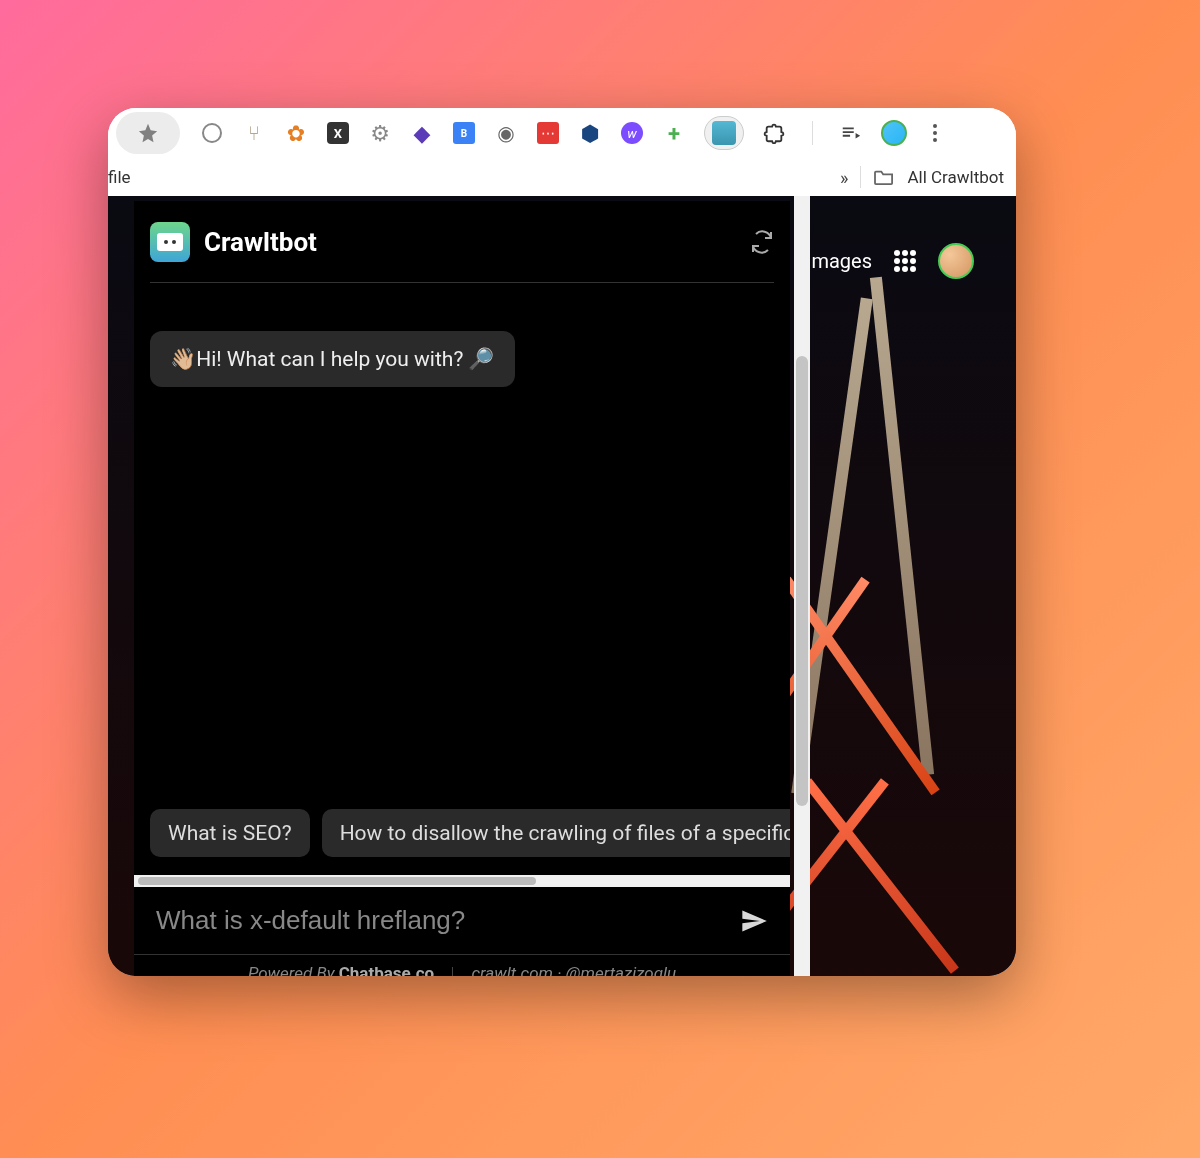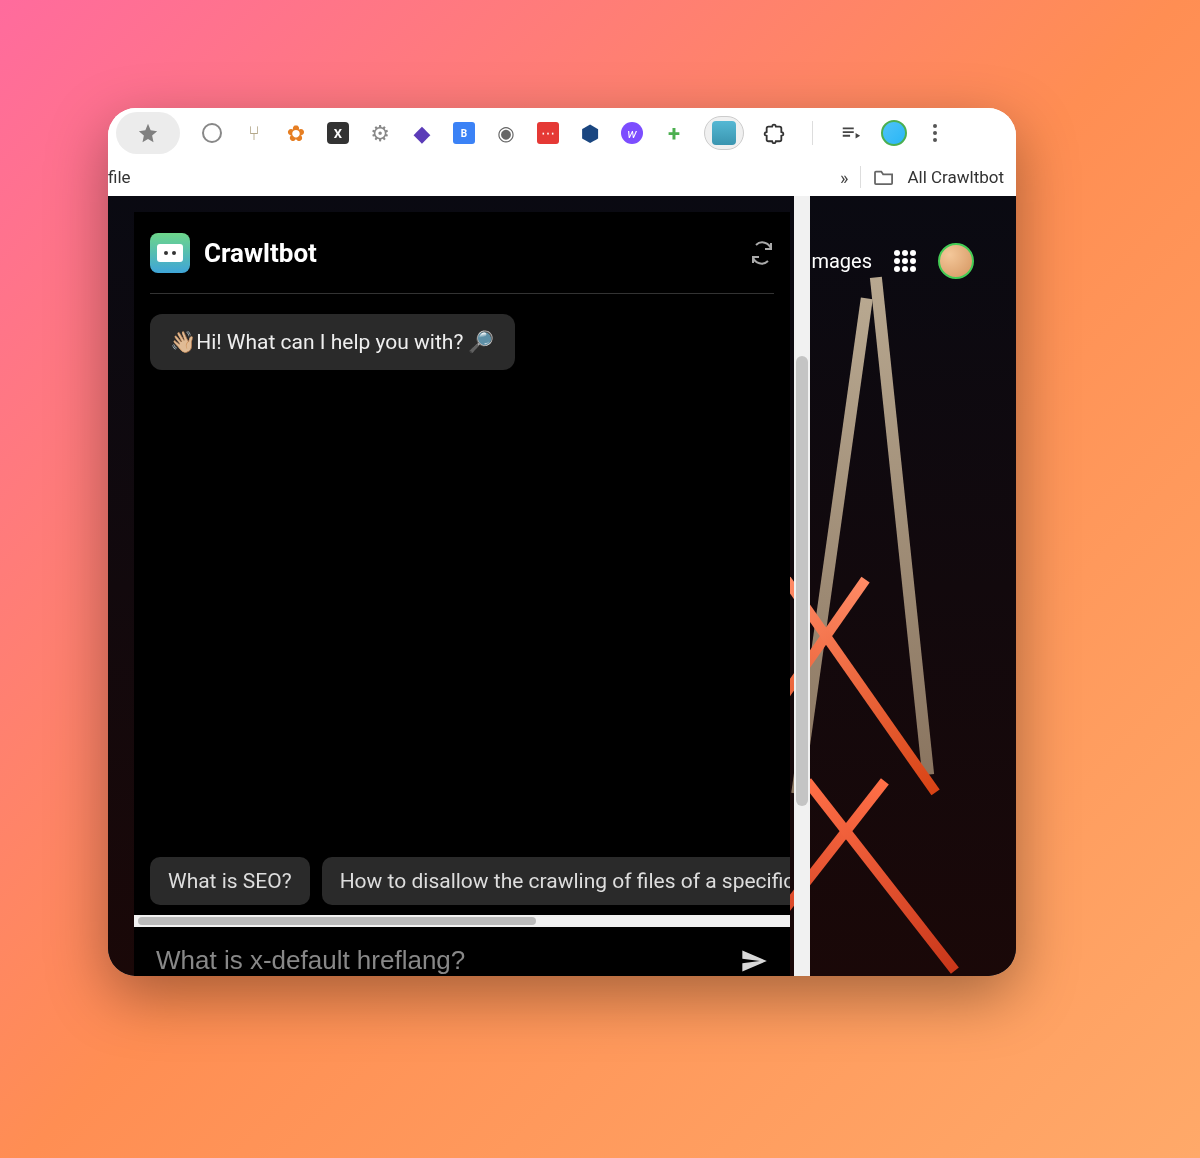--- a/index.html
+++ b/index.html
@@ -144,21 +144,21 @@
 .apps-grid span { background: #fff; border-radius: 50%; }
 .avatar-page {
   width: 36px; height: 36px; border-radius: 50%;
   background: radial-gradient(circle at 30% 30%, #f4c89a, #d49560);
   border: 2px solid #4c5;
 }
 
 .chat-panel {
   position: absolute;
   left: 26px;
-  top: 16px;
+  top: 5px;
   width: 656px;
   height: 782px;
   background: #000;
   display: flex;
   flex-direction: column;
 }
 .chat-header {
   height: 68px;
   display: flex;
   align-items: center;
@@ -190,26 +190,27 @@
   flex: 1;
   padding: 20px 16px;
 }
 .msg-bubble {
   background: #2a2a2a;
   color: #eee;
   padding: 16px 20px;
   border-radius: 12px;
   font-size: 21px;
   display: inline-block;
+  margin-top: 28px;
 }
 
 .suggestions {
   display: flex;
   gap: 12px;
-  padding: 0 16px 10px;
+  padding: 0 16px 18px;
   overflow: hidden;
 }
 .suggestion-chip {
   background: #2a2a2a;
   color: #ddd;
   padding: 12px 18px;
   border-radius: 10px;
   font-size: 21px;
   white-space: nowrap;
 }
@@ -412,15 +413,23 @@
 
       <div class="input-row">
         <input class="chat-input" placeholder="What is x-default hreflang?" style="">
         <div class="send-btn">
           <svg viewBox="0 0 24 24">
               <path d="M2 21l21-9L2 3v7l15 2-15 2z"></path>
             </svg>
         </div>
       </div>
 
+      <div class="footer">
+        <span>Powered By</span>
+        <span class="bold">Chatbase.co</span>
+        <span class="footer-sep"></span>
+        <span>crawlt.com</span>
+        <span>·</span>
+        <span>@mertazizoglu</span>
+      </div>
     </div>
   </div>
 </div>
 
 </body></html>

